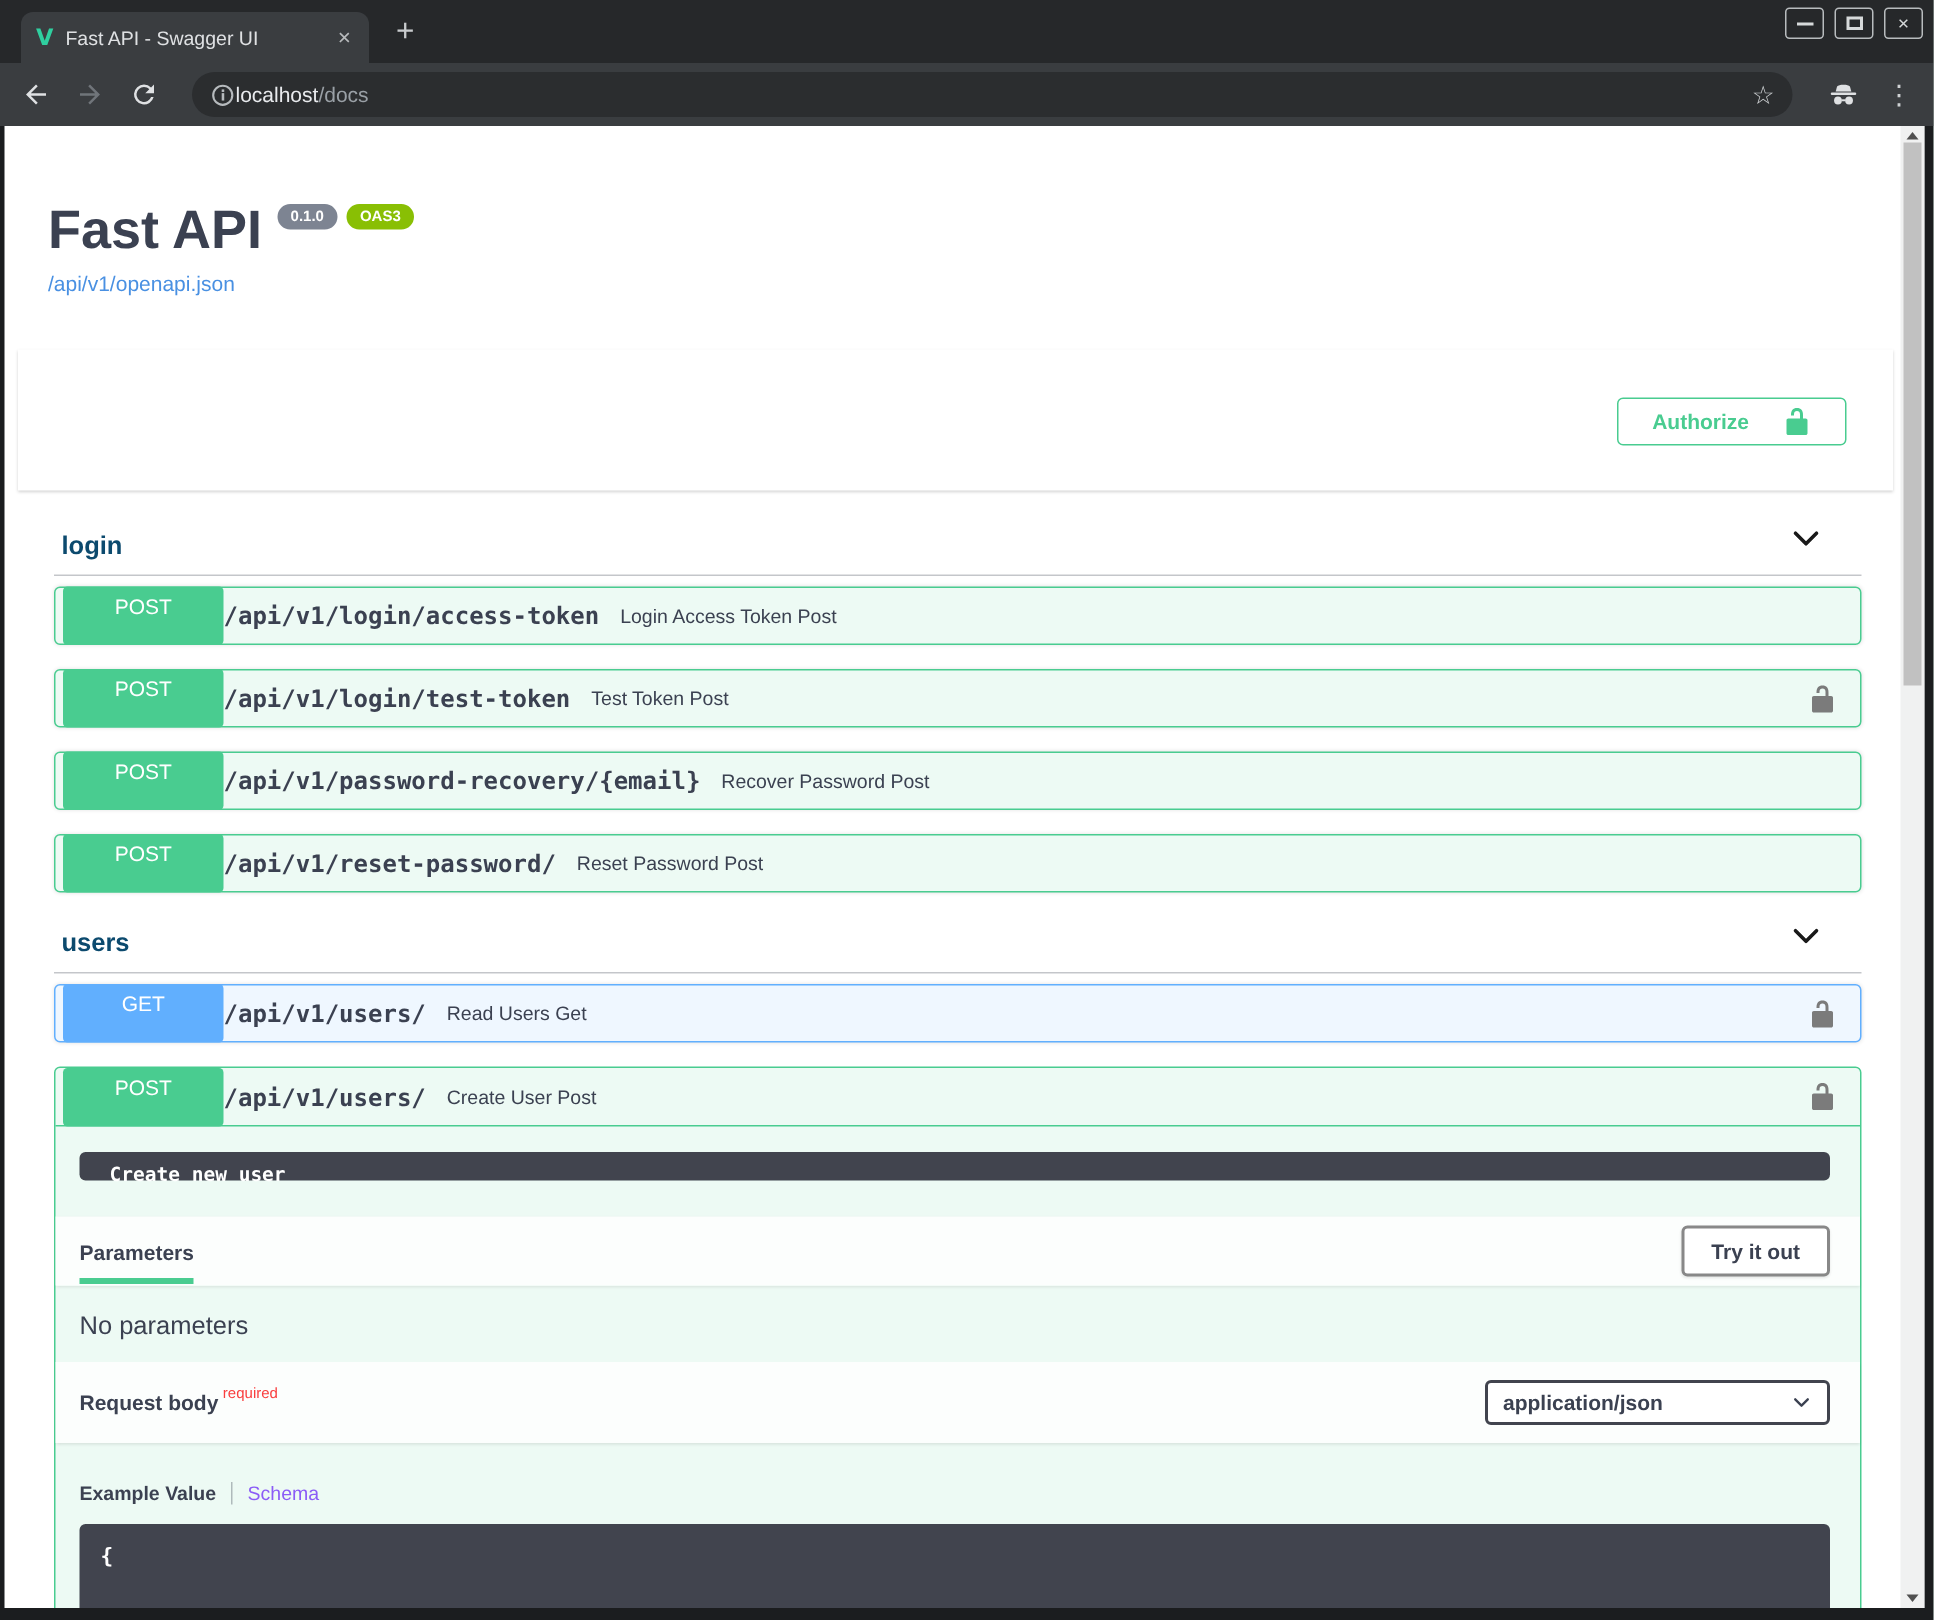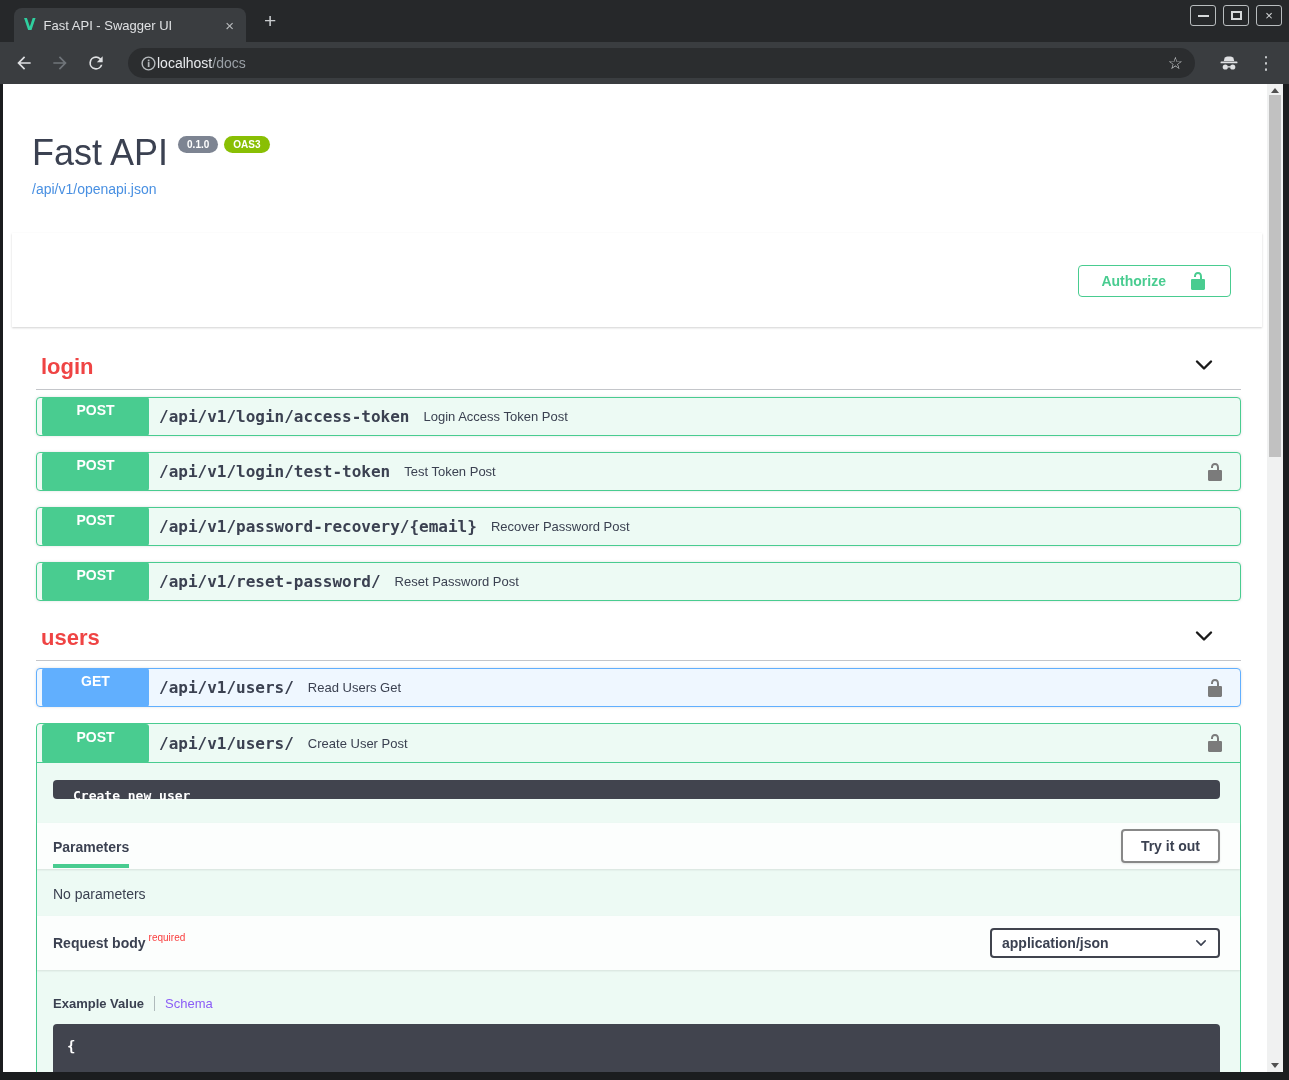--- a/index.html
+++ b/index.html
@@ -34,68 +34,68 @@
   .scrollbar { position:absolute; top:0; right:0; bottom:0; width:16px; background:#f0f1f1; }
   .sb-thumb { position:absolute; top:11px; left:2px; width:12px; height:362px; background:#c1c1c1; }
   .sb-up { position:absolute; top:4px; left:4px; width:0; height:0;
            border-left:4px solid transparent; border-right:4px solid transparent; border-bottom:5px solid #505050; }
   .sb-down { position:absolute; bottom:4px; left:4px; width:0; height:0;
            border-left:4px solid transparent; border-right:4px solid transparent; border-top:5px solid #505050; }
 
   .content { height:100%; overflow:hidden; padding-right:16px; }
 
   .api-head { padding:48px 0 0 29px; }
-  .api-title { font-size:36px; font-weight:normal; color:#3b4151; display:inline-block; font-family:"Liberation Sans", sans-serif; }
+  .api-title { font-size:36px; font-weight:bold; color:#3b4151; display:inline-block; font-family:"Liberation Sans", sans-serif; }
   .badge { display:inline-block; vertical-align:top; margin-top:4px; color:#fff; font-size:10px; font-weight:bold;
            padding:3px 9px; border-radius:14px; }
   .badge.version { background:#7d8492; margin-left:10px; }
   .badge.oas { background:#89bf04; margin-left:6px; }
   .spec-link { display:block; margin-top:7px; color:#4990e2; font-size:14px; text-decoration:none; }
 
   .scheme-bar { margin:36px 5px 0 9px; height:94px; background:#fff; position:relative;
                 box-shadow:0 1px 2px 0 rgba(0,0,0,.18); }
   .authorize-btn { position:absolute; right:31px; top:32px; height:32px; background:#fff;
                    border:1px solid #49cc90; border-radius:4px; color:#49cc90; font-weight:bold;
                    font-size:14px; display:flex; align-items:center; gap:22px; padding:0 22px; cursor:pointer; }
 
   .wrapper { margin:0 26px 0 33px; }
   .sec-head { position:relative; padding:27px 0 9px 5px; border-bottom:1px solid rgba(59,65,81,.3); cursor:pointer; }
-  .sec-head h3 { font-size:22px; font-weight:bold; color:#ef4444; }
+  .sec-head h3 { font-size:17px; font-weight:bold; color:#0c4a6e; }
   .sec-chevron { position:absolute; right:27px; bottom:14px; }
 
   .op-row { margin-top:16px; height:39px; border-radius:4px; display:flex; align-items:center;
             padding:0 10px 0 5px; border:1px solid; box-shadow:0 0 3px rgba(0,0,0,.12); cursor:pointer; }
   .op-row.first { margin-top:7px; }
   .op-row.post { border-color:#49cc90; background:#edfaf4; }
   .op-row.get  { border-color:#61affe; background:#eff7ff; }
   .method-badge { width:107px; height:39px; line-height:27px; text-align:center; border-radius:3px;
-                  color:#fff; font-weight:bold; font-size:14px; flex:0 0 auto; }
+                  color:#fff; font-weight:normal; font-size:14px; flex:0 0 auto; }
   .post .method-badge, .opblock.post .method-badge { background:#49cc90; }
   .get .method-badge { background:#61affe; }
-  .op-path { margin-left:10px; font-family:"DejaVu Sans Mono", monospace; font-weight:bold;
+  .op-path { font-family:"DejaVu Sans Mono", monospace; font-weight:bold;
              font-size:16px; color:#3b4151; }
   .op-summary { margin-left:14px; font-size:13px; color:#3b4151; }
   .op-lock { margin-left:auto; margin-right:5px; display:flex; }
 
   
   .opblock { margin-top:16px; border:1px solid #49cc90; border-radius:4px; background:#edfaf4; }
   .opblock-summary { height:39px; display:flex; align-items:center; padding:0 10px 0 5px;
                      border-bottom:1px solid #49cc90; cursor:pointer; }
   .op-desc-bar { margin:17px 20px 0 16px; height:19px; background:#41444e; border-radius:4px;
                  color:#fff; font-family:"DejaVu Sans Mono", monospace; font-weight:bold; font-size:13px;
                  line-height:31px; padding:0 20px; }
   .sect-header { margin-top:24px; min-height:46px; background:rgba(255,255,255,.8);
                  box-shadow:0 1px 2px rgba(0,0,0,.1); display:flex; align-items:center;
                  padding:0 20px 0 16px; }
   .param-tab { font-size:14px; font-weight:bold; color:#3b4151; padding:15px 0 9px;
                border-bottom:4px solid #49cc90; }
   .tryout-btn { margin-left:auto; background:#fff; border:2px solid #888; border-radius:4px;
                 padding:7px 18px; font-size:14px; font-weight:bold; color:#3b4151; cursor:pointer;
                 box-shadow:0 1px 2px rgba(0,0,0,.1); }
-  .no-params { padding:17px 16px 14px; font-size:14px; color:#3b4151; }
+  .no-params { padding:17px 16px 14px; font-size:17px; color:#3b4151; }
   .reqbody-header { margin-top:0; min-height:54px; }
   .reqbody-label { font-size:14px; font-weight:bold; color:#3b4151; }
   .required-sup { color:#f93e3e; font-size:10px; position:relative; top:-6px; margin-left:3px; }
   .media-select { margin-left:auto; width:230px; height:30px; background:#fff; border:2px solid #41444e;
                   border-radius:4px; display:flex; align-items:center; padding:0 10px; cursor:pointer; }
   .media-select span { font-size:14px; font-weight:bold; color:#3b4151; }
   .media-chevron { margin-left:auto; display:flex; }
   .model-example { padding:26px 20px 0 16px; }
   .tabs-row { display:flex; align-items:center; }
   .tab-example { font-size:13px; font-weight:bold; color:#3b4151; }

